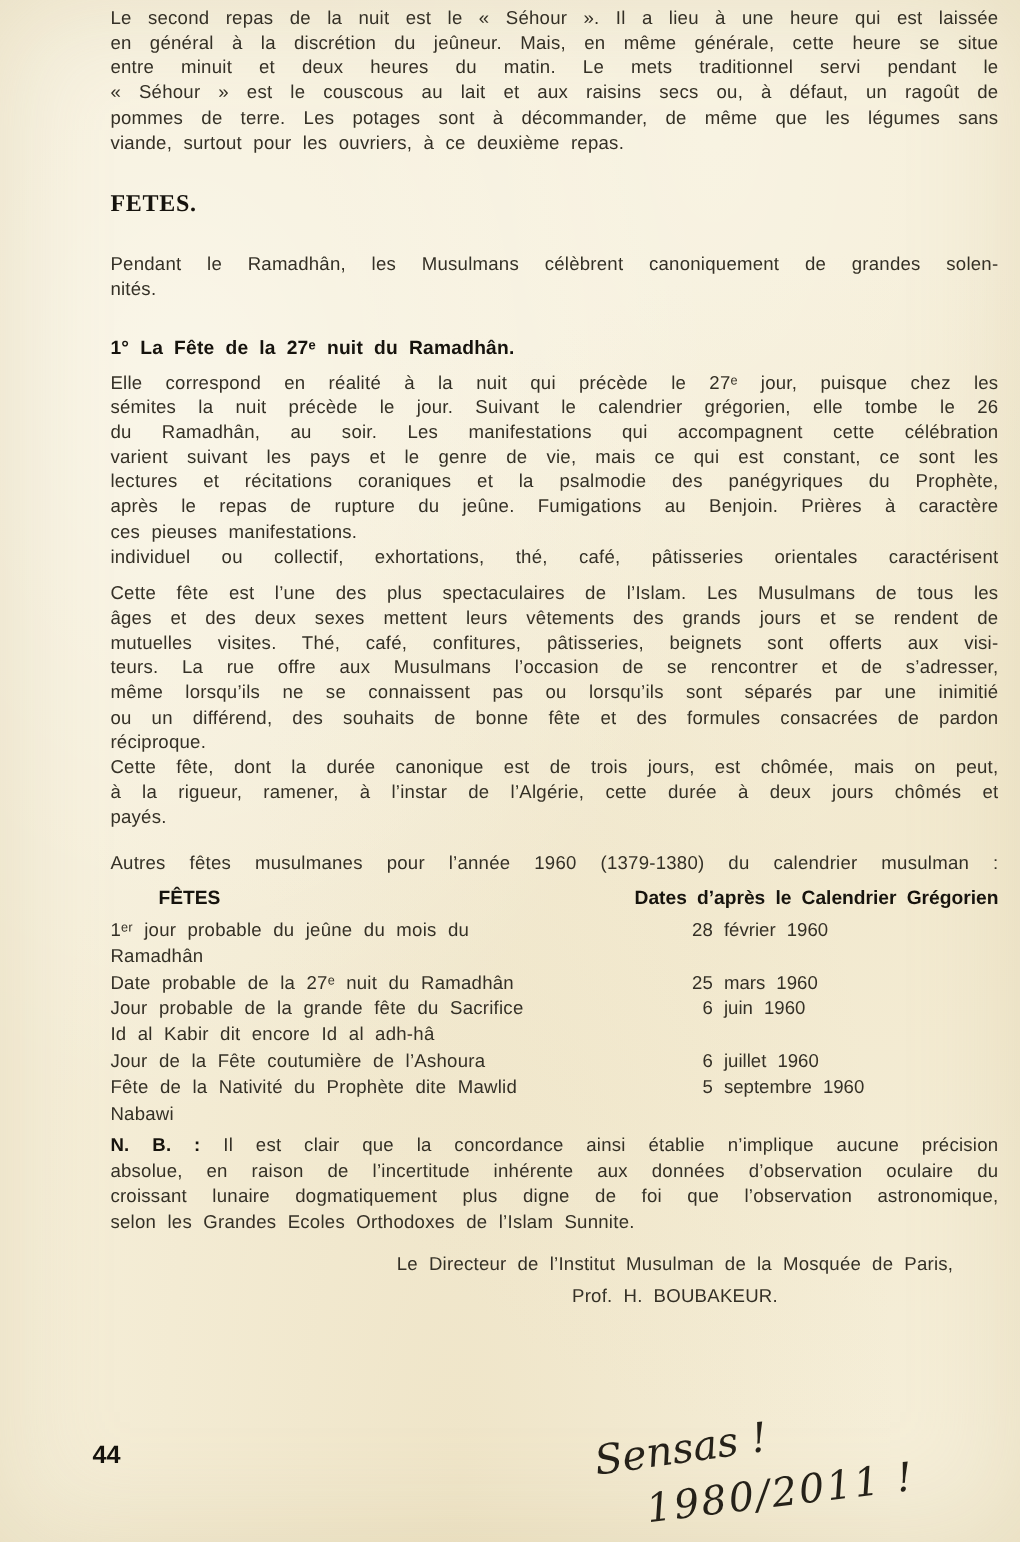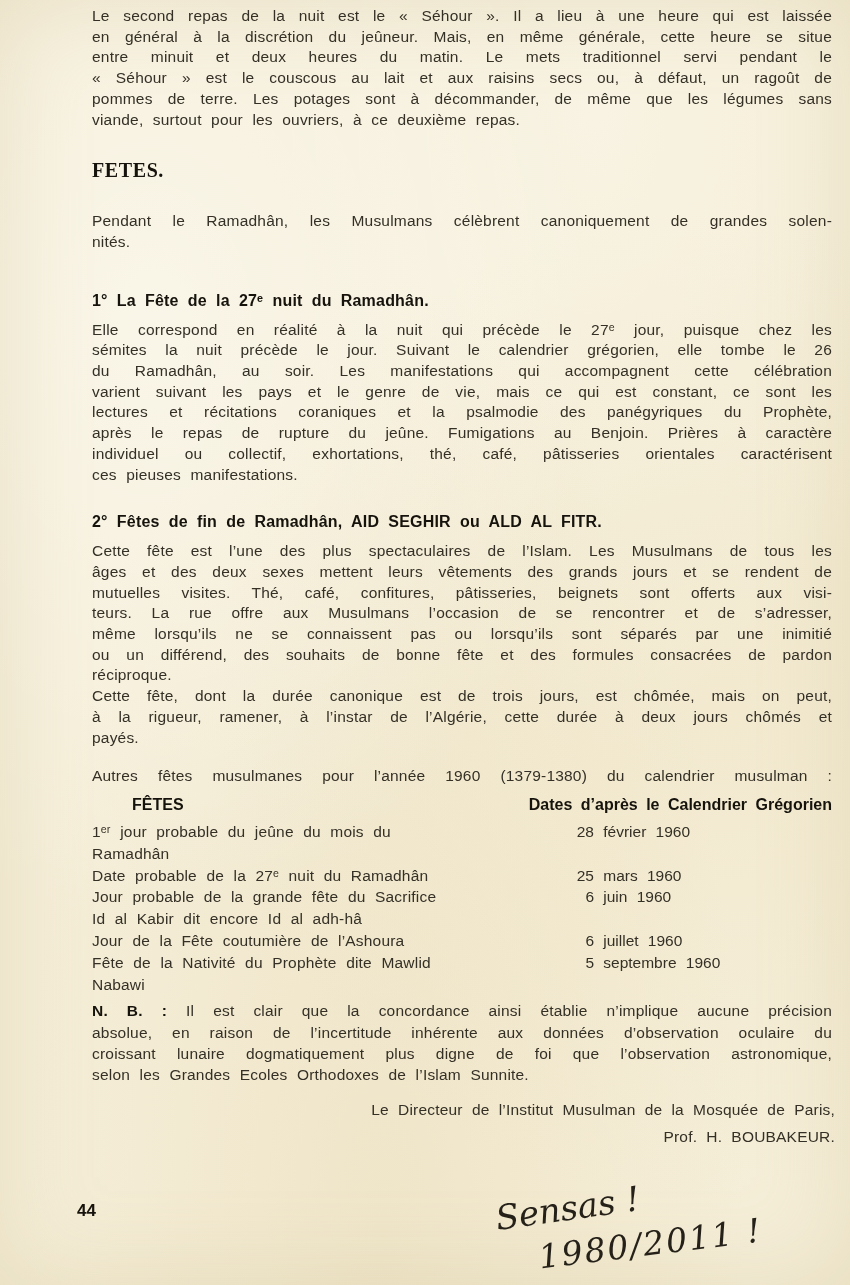--- a/index.html
+++ b/index.html
@@ -45,21 +45,21 @@
     color: #16130d;
   }
   .para-fetes-intro { margin-top: 29px; }
   .h-sub {
     font-weight: bold;
     font-size: 16px;
     word-spacing: 0.28em;
     letter-spacing: 0.2px;
     color: #16130d;
   }
-  .h-nuit27      { margin-top: 39px; }
+  .h-nuit27      { margin-top: 29px; }
   .para-nuit27   { margin-top: 10px; }
   .h-aid         { margin-top: 28px; }
   .para-aid      { margin-top: 10px; }
   .para-duree    { margin-top: 0; }
   .line-autres   { margin-top: 18px; }
 
   .t-header {
     margin-top: 9px;
     display: flex;
     justify-content: space-between;
@@ -96,29 +96,28 @@
     margin-top: 11px;
     margin-left: 198px;
     width: 545px;
     text-align: center;
   }
   .signature .sig-line {
     font-size: 15.5px;
     line-height: 27px;
     word-spacing: 0.3em;
     letter-spacing: 0.2px;
-    text-align: right;
   }
 
   .page-number {
     position: absolute;
     left: 77px;
     top: 1201px;
     font-weight: bold;
-    font-size: 17px;
+    font-size: 21px;
     color: #16130d;
   }
   .handwriting {
     position: absolute;
     left: 0; top: 0;
     width: 850px; height: 1285px;
     pointer-events: none;
     color: #14110a;
   }
   .hw-line {
@@ -155,25 +154,24 @@
 
     <div class="h-sub h-nuit27">1° La Fête de la 27ᵉ nuit du Ramadhân.</div>
 
     <div class="para-nuit27">
         <div class="line">Elle correspond en réalité à la nuit qui précède le 27ᵉ jour, puisque chez les</div>
         <div class="line">sémites la nuit précède le jour. Suivant le calendrier grégorien, elle tombe le 26</div>
         <div class="line">du Ramadhân, au soir. Les manifestations qui accompagnent cette célébration</div>
         <div class="line">varient suivant les pays et le genre de vie, mais ce qui est constant, ce sont les</div>
         <div class="line">lectures et récitations coraniques et la psalmodie des panégyriques du Prophète,</div>
         <div class="line">après le repas de rupture du jeûne. Fumigations au Benjoin. Prières à caractère</div>
+        <div class="line last">ces pieuses manifestations.</div>
         <div class="line">individuel ou collectif, exhortations, thé, café, pâtisseries orientales caractérisent</div>
-        <div class="line last">ces pieuses manifestations.</div>
-      </div>
-
-    <div class="h-sub h-aid">2° Fêtes de fin de Ramadhân, AID SEGHIR ou ALD AL FITR.</div>
+      </div>
+
 
     <div class="para-aid">
         <div class="line">Cette fête est l’une des plus spectaculaires de l’Islam. Les Musulmans de tous les</div>
         <div class="line">âges et des deux sexes mettent leurs vêtements des grands jours et se rendent de</div>
         <div class="line">mutuelles visites. Thé, café, confitures, pâtisseries, beignets sont offerts aux visi-</div>
         <div class="line">teurs. La rue offre aux Musulmans l’occasion de se rencontrer et de s’adresser,</div>
         <div class="line">même lorsqu’ils ne se connaissent pas ou lorsqu’ils sont séparés par une inimitié</div>
         <div class="line">ou un différend, des souhaits de bonne fête et des formules consacrées de pardon</div>
         <div class="line last">réciproque.</div>
       </div>

